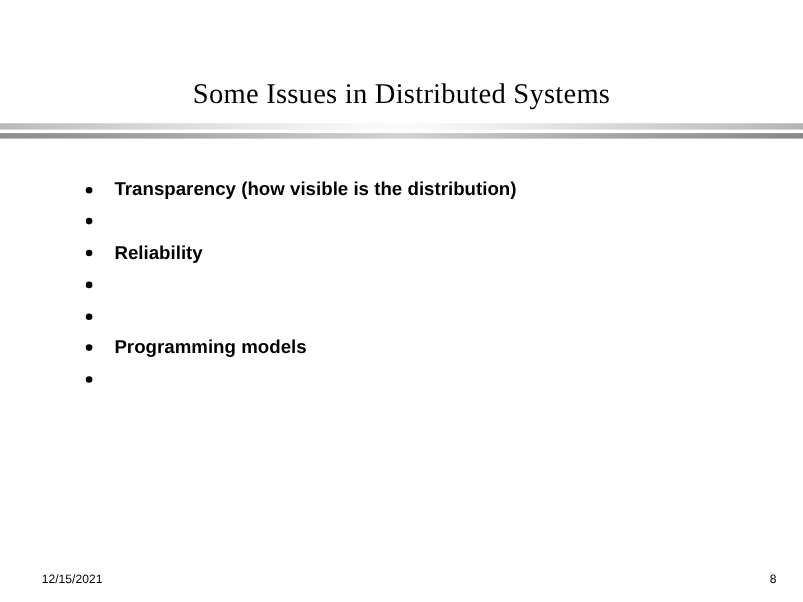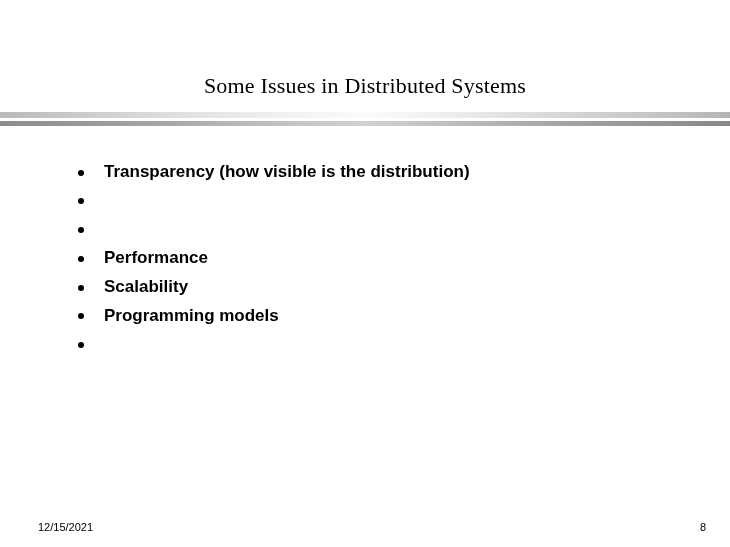--- a/index.html
+++ b/index.html
@@ -19,21 +19,21 @@
   }
 
   
   .slide-title {
     position: absolute;
     left: 0;
     top: 68px;
     width: 730px;
     text-align: center;
     font-family: "Liberation Serif", "DejaVu Serif", serif;
-    font-size: 22px;
+    font-size: 26px;
     font-weight: 400;
     color: #000000;
     letter-spacing: 0.2px;
     line-height: 36px;
     white-space: nowrap;
   }
 
   
   .divider {
     position: absolute;
@@ -147,30 +147,29 @@
       <span class="bullet-marker"></span>
       <span class="bullet-label">Transparency (how visible is the distribution)</span>
     </div>
 
     <div class="bullet-item">
       <span class="bullet-marker"></span>
     </div>
 
     <div class="bullet-item">
       <span class="bullet-marker"></span>
+      <span class="bullet-label">Reliability</span>
     </div>
 
     <div class="bullet-item">
       <span class="bullet-marker"></span>
-      <span class="bullet-label">Performance</span>
     </div>
 
     <div class="bullet-item">
       <span class="bullet-marker"></span>
-      <span class="bullet-label">Scalability</span>
     </div>
 
     <div class="bullet-item">
       <span class="bullet-marker"></span>
       <span class="bullet-label">Programming models</span>
     </div>
 
     <div class="bullet-item">
       <span class="bullet-marker"></span>
     </div>

